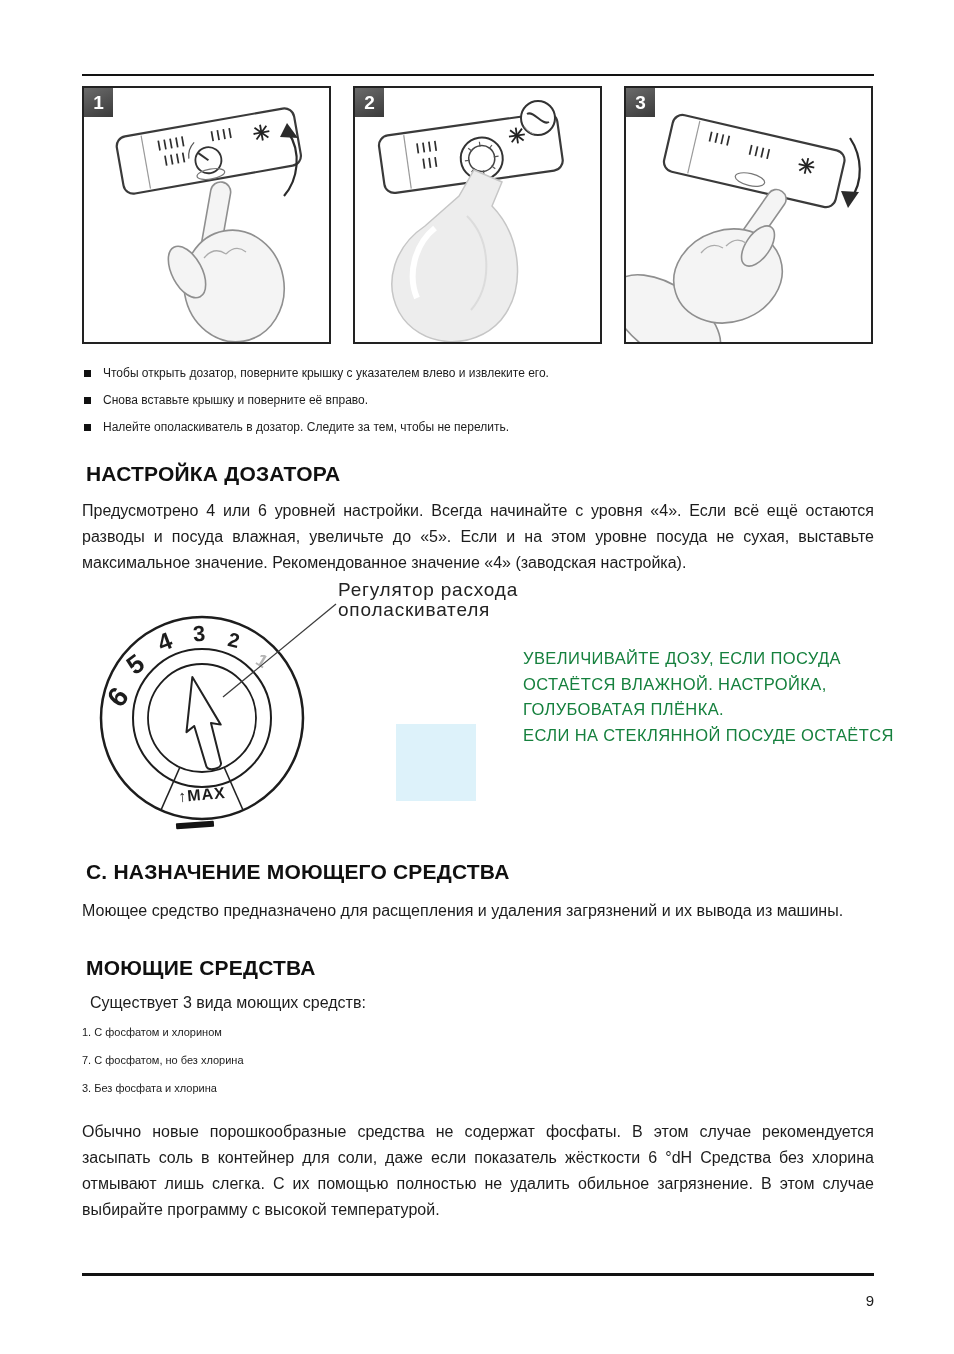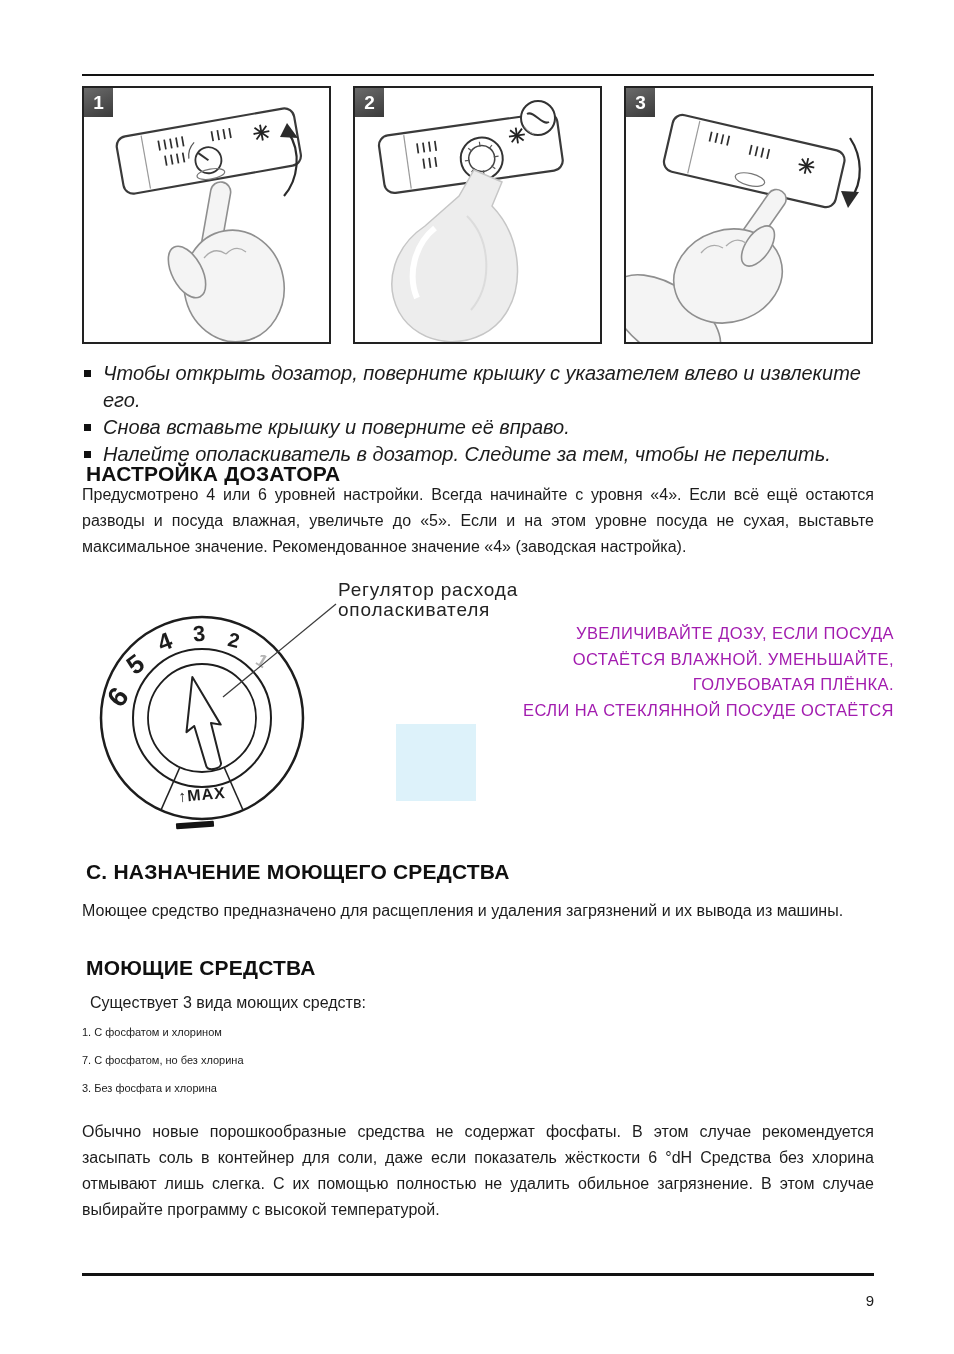--- a/index.html
+++ b/index.html
@@ -18,21 +18,21 @@
   .fig { width: 249px; height: 258px; border: 2px solid #222; position: relative; background: #fff; margin: 0; }
   .fig svg { display: block; }
   .badge {
     position: absolute; top: 0; left: 0; width: 29px; height: 29px;
     background: linear-gradient(155deg, #6b6b6b, #3a3a3a);
     color: #fff; font-weight: bold; font-size: 19px;
     display: flex; align-items: center; justify-content: center;
   }
 
   
-  .bullets { font-size: 20px; line-height: 27px; font-style: italic; }
+  .bullets { font-size: 12px; line-height: 27px; }
   .bullet-item { position: relative; padding-left: 21px; }
   .bullet-sq { position: absolute; left: 2px; top: 10px; width: 7px; height: 7px; background: #111; }
 
   h2.sec { font-size: 21px; font-weight: 700; letter-spacing: 0.2px; margin: 4px; color: #101010; text-align: center; }
   p.para { font-size: 16px; line-height: 26px; margin: 0; text-align: justify; }
 
   .dial-label { font-size: 19px; line-height: 20px; letter-spacing: 0.8px; color: #222; }
   .note { font-size: 16.5px; line-height: 25.5px; letter-spacing: 0.4px; font-weight: 400; }
   .note div { white-space: nowrap; }
 
@@ -197,21 +197,21 @@
       <span>Снова вставьте крышку и поверните её вправо.</span>
     </div>
     <div class="bullet-item">
       <span class="bullet-sq"></span>
       <span>Налейте ополаскиватель в дозатор. Следите за тем, чтобы не перелить.</span>
     </div>
   </div>
 
   <h2 class="abs sec" style="left:82px;top:458px">НАСТРОЙКА ДОЗАТОРА</h2>
 
-  <p class="abs para" style="left:82px;top:482px;width:792px">Предусмотрено 4 или 6 уровней настройки. Всегда начинайте с уровня «4». Если всё ещё остаются разводы и посуда влажная, увеличьте до «5». Если и на этом уровне посуда не сухая, выставьте максимальное значение. Рекомендованное значение «4» (заводская настройка).</p>
+  <p class="abs para" style="left:82px;top:498px;width:792px">Предусмотрено 4 или 6 уровней настройки. Всегда начинайте с уровня «4». Если всё ещё остаются разводы и посуда влажная, увеличьте до «5». Если и на этом уровне посуда не сухая, выставьте максимальное значение. Рекомендованное значение «4» (заводская настройка).</p>
 
   <div class="abs" style="left:82px;top:578px;width:440px;height:266px">
     <svg viewBox="0 0 440 266" width="440" height="266">
       <circle cx="120" cy="140" r="101" fill="#fff" stroke="#1d1d1d" stroke-width="2.5"></circle>
       <circle cx="120" cy="140" r="69" fill="none" stroke="#1d1d1d" stroke-width="2"></circle>
       <circle cx="120" cy="140" r="54" fill="none" stroke="#1d1d1d" stroke-width="1.8"></circle>
 
       <text class="dial-num" x="37" y="128" font-size="28" transform="rotate(-52 37 120)">6</text>
       <text class="dial-num" x="54" y="95" font-size="26" transform="rotate(-36 54 87)">5</text>
       <text class="dial-num" x="83" y="72" font-size="24" transform="rotate(-21 83 64)">4</text>
@@ -232,23 +232,23 @@
 
       <line x1="254" y1="26" x2="141" y2="119" stroke="#3c3c3c" stroke-width="1.3"></line>
     </svg>
   </div>
 
   <div class="abs dial-label" style="left:338px;top:580px">
     <div>Регулятор расхода</div>
     <div>ополаскивателя</div>
   </div>
 
-  <div class="abs note" style="left: 523px; top: 621px; color: #a21caf; text-align: right;">
+  <div class="abs note" style="left: 523px; top: 646px; color: #15803d;">
     <div>УВЕЛИЧИВАЙТЕ ДОЗУ, ЕСЛИ ПОСУДА</div>
-    <div>ОСТАЁТСЯ ВЛАЖНОЙ. УМЕНЬШАЙТЕ,</div>
+    <div>ОСТАЁТСЯ ВЛАЖНОЙ. НАСТРОЙКА,</div>
     <div>ГОЛУБОВАТАЯ ПЛЁНКА.</div>
     <div>ЕСЛИ НА СТЕКЛЯННОЙ ПОСУДЕ ОСТАЁТСЯ</div>
   </div>
 
   <div class="abs" style="left:396px;top:724px;width:80px;height:77px;background:#ddf2fa"></div>
 
   <h2 class="abs sec" style="left:82px;top:856px">С. НАЗНАЧЕНИЕ МОЮЩЕГО СРЕДСТВА</h2>
   <p class="abs para" style="left:82px;top:898px;width:792px">Моющее средство предназначено для расщепления и удаления загрязнений и их вывода из машины.</p>
 
   <h2 class="abs sec" style="left:82px;top:952px">МОЮЩИЕ СРЕДСТВА</h2>

